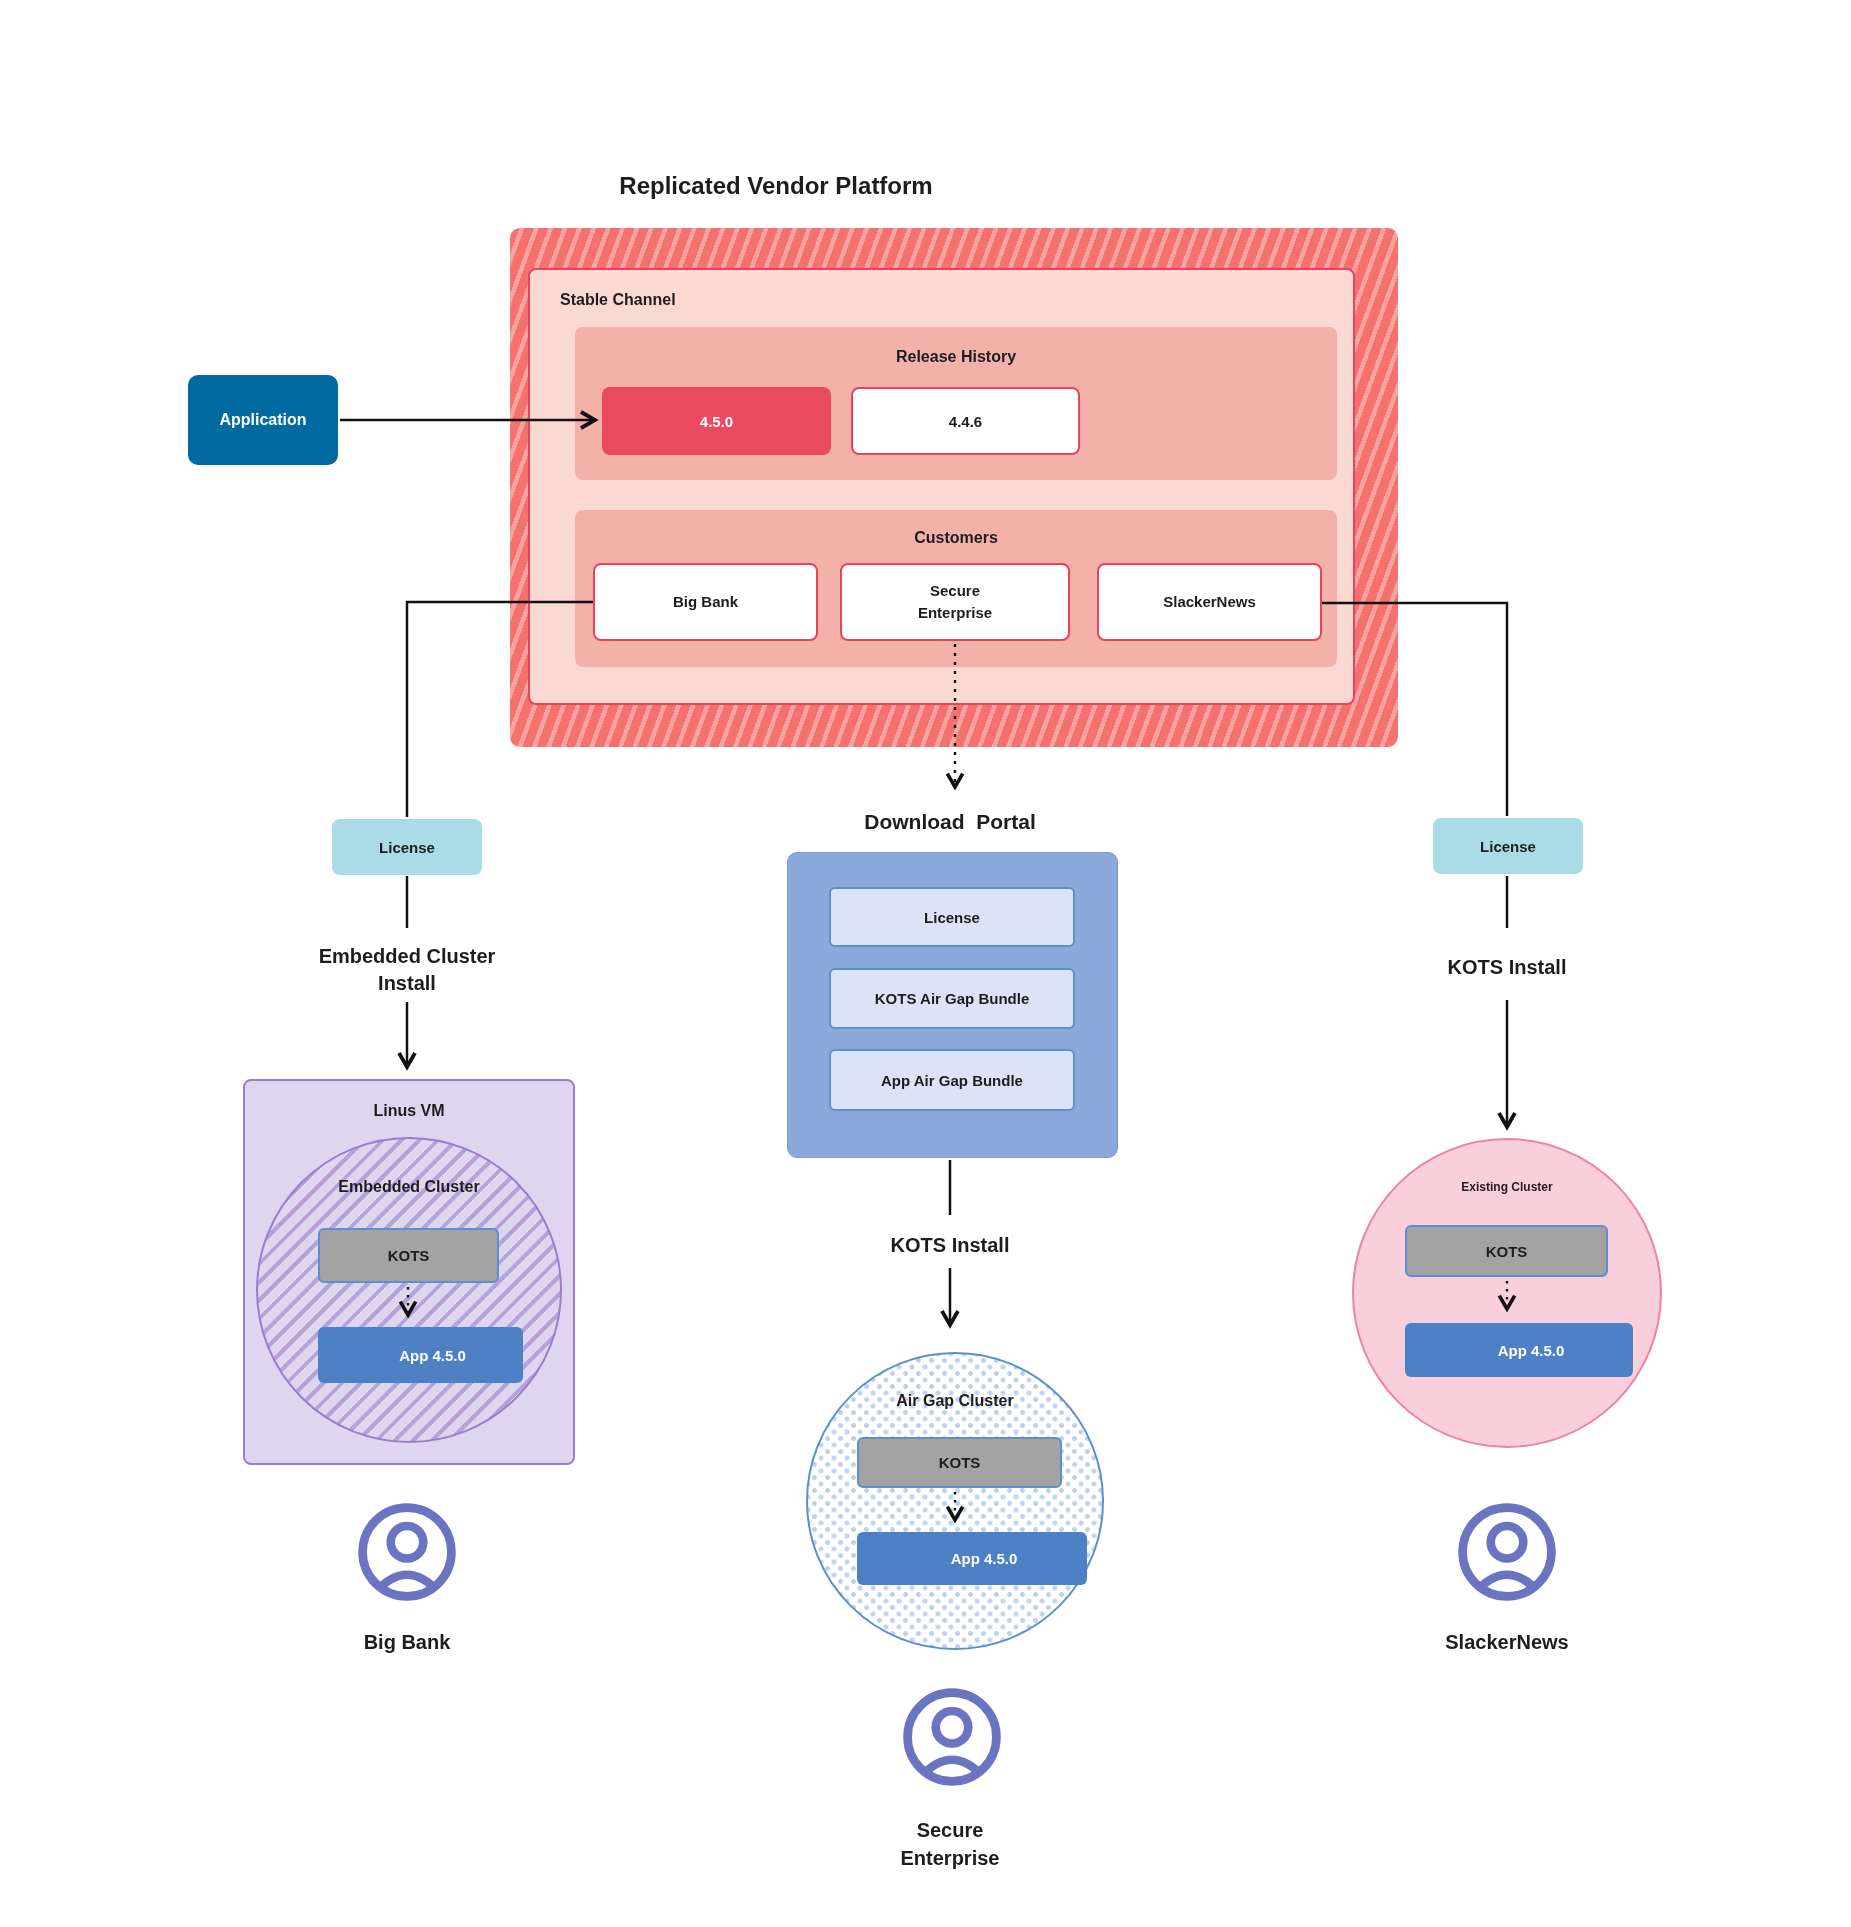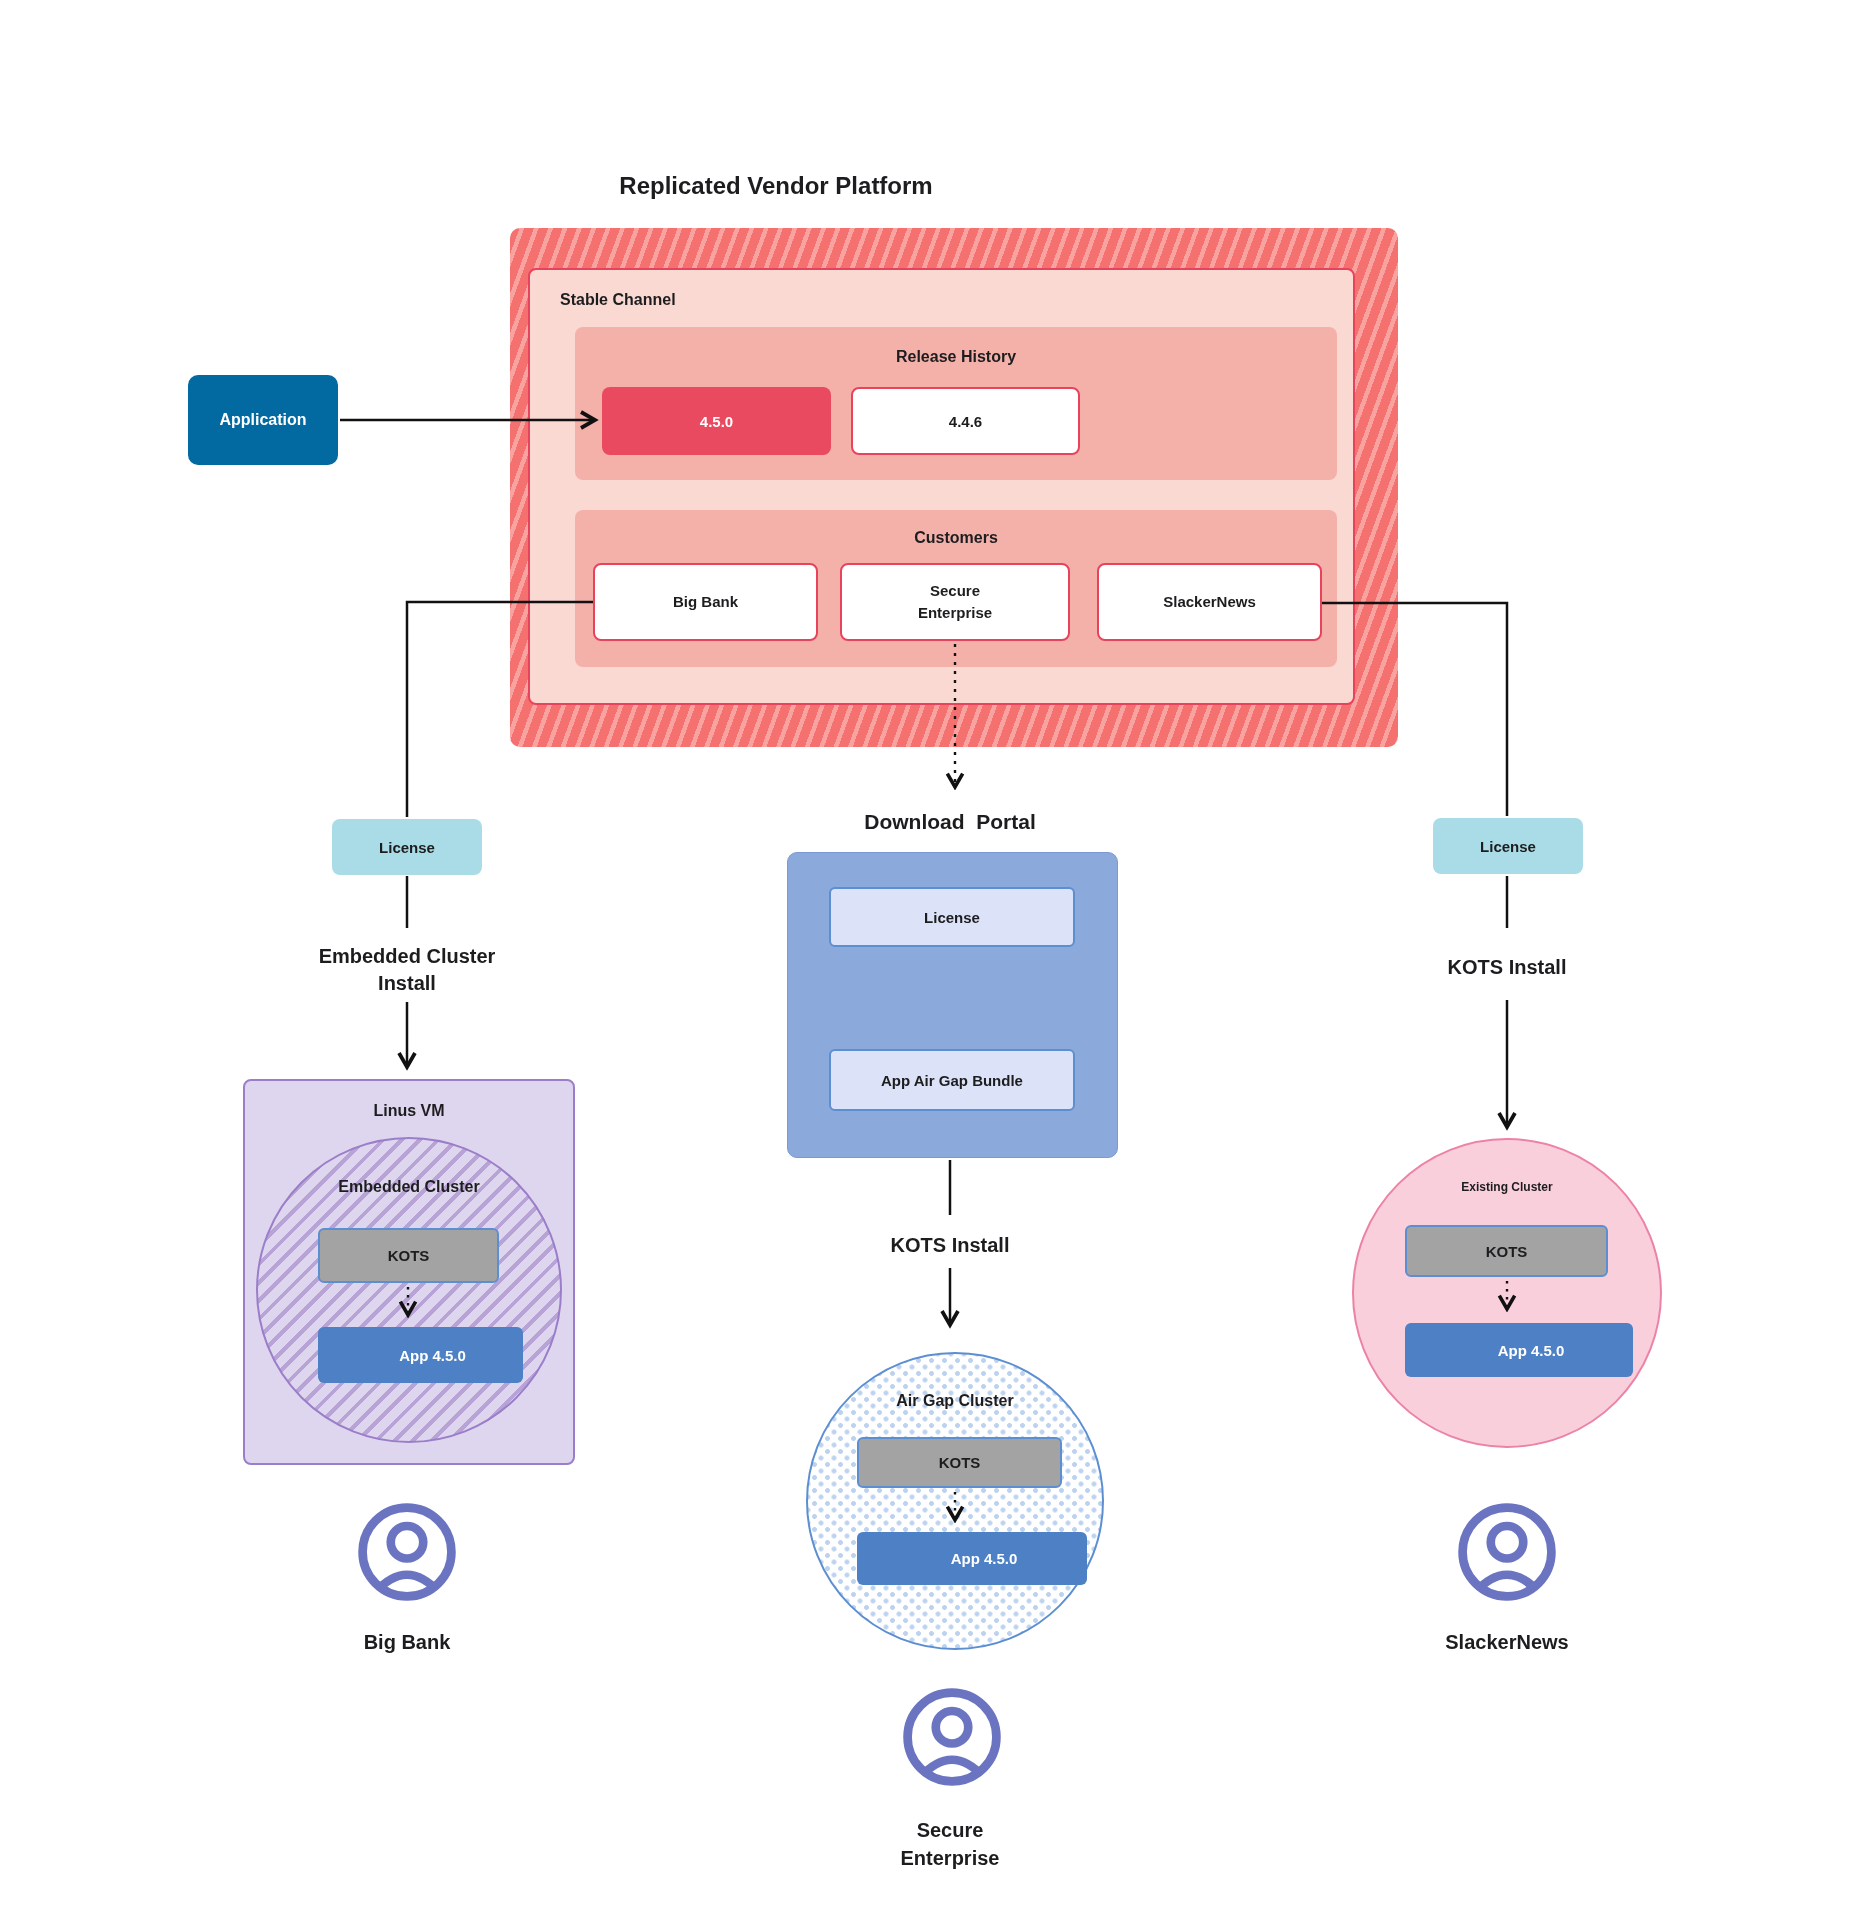--- a/index.html
+++ b/index.html
@@ -148,20 +148,21 @@
       </defs>
     <circle cx="48" cy="48" r="41" fill="none" stroke="#6b74c1" stroke-width="8"></circle>
     <circle cx="48" cy="39" r="15" fill="none" stroke="#6b74c1" stroke-width="8"></circle>
     <path d="M18 86 Q48 52 78 86" fill="none" stroke="#6b74c1" stroke-width="8" clip-path="url(#clipA)"></path>
   </svg>
   <div class="abs person-label label-bigbank">Big Bank</div>
 
   <div class="abs portal-title prewrap">Download  Portal</div>
   <div class="abs portal-box"></div>
   <div class="abs flexc portal-item portal-item-1">License</div>
+  <div class="abs flexc portal-item portal-item-2">KOTS Air Gap Bundle</div>
   <div class="abs flexc portal-item portal-item-3">App Air Gap Bundle</div>
   <div class="abs flow-label kots-install-mid">KOTS Install</div>
   <div class="abs airgap-circle"></div>
   <div class="abs airgap-label">Air Gap Cluster</div>
   <div class="abs flexc kots-box kots-mid">KOTS</div>
   <div class="abs flexc app-box-blue app-mid">App 4.5.0</div>
 
   <svg class="abs person person-secure" viewBox="0 0 96 96">
     <defs>
         <clipPath id="clipB">

